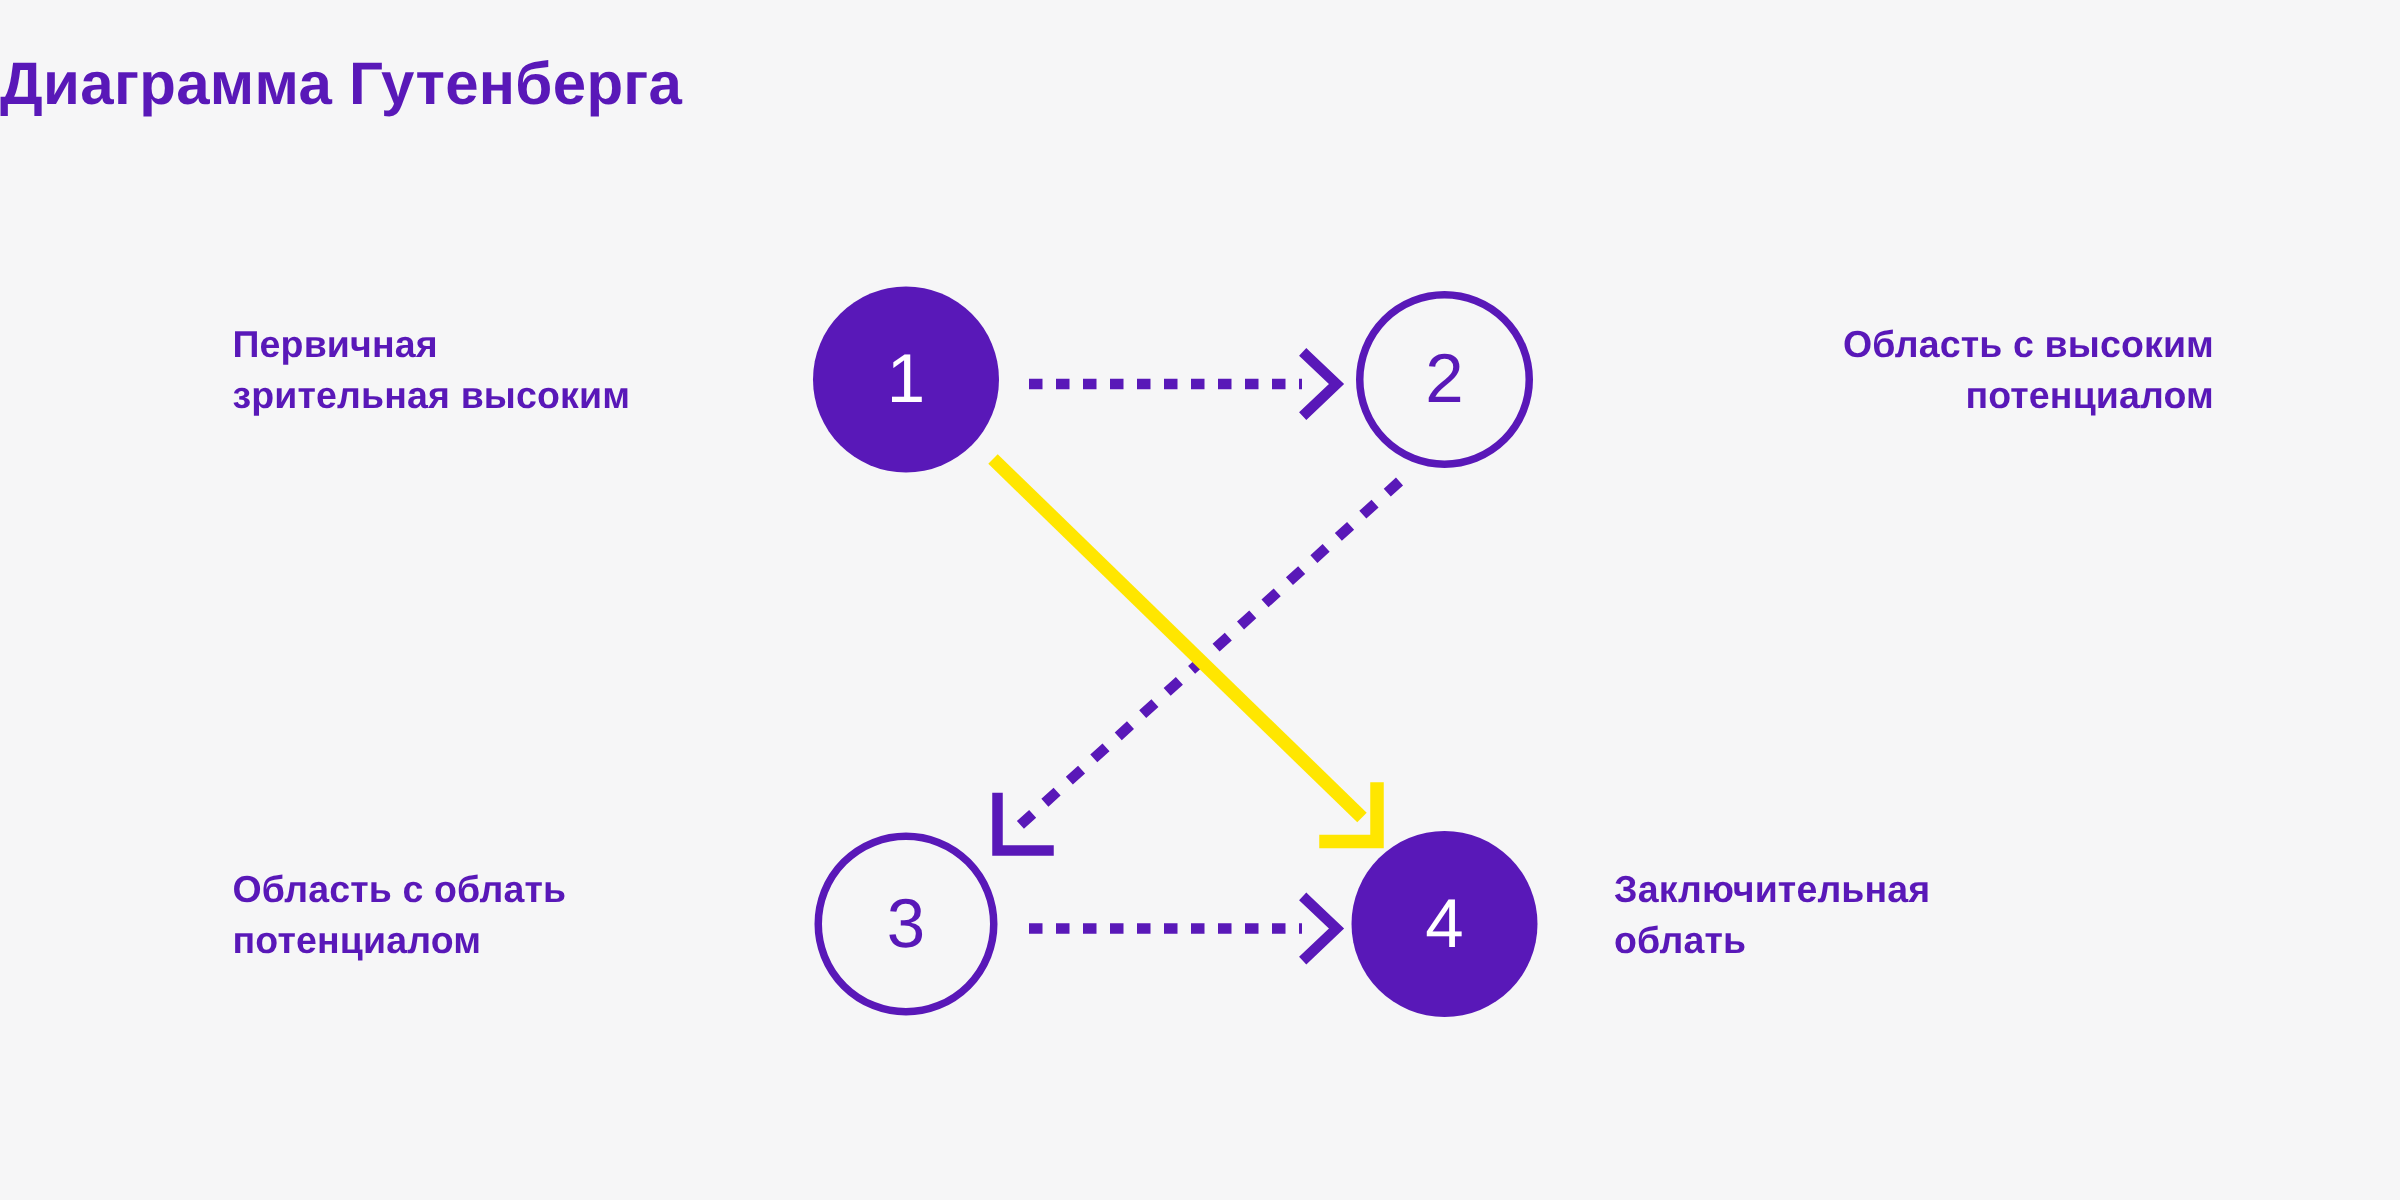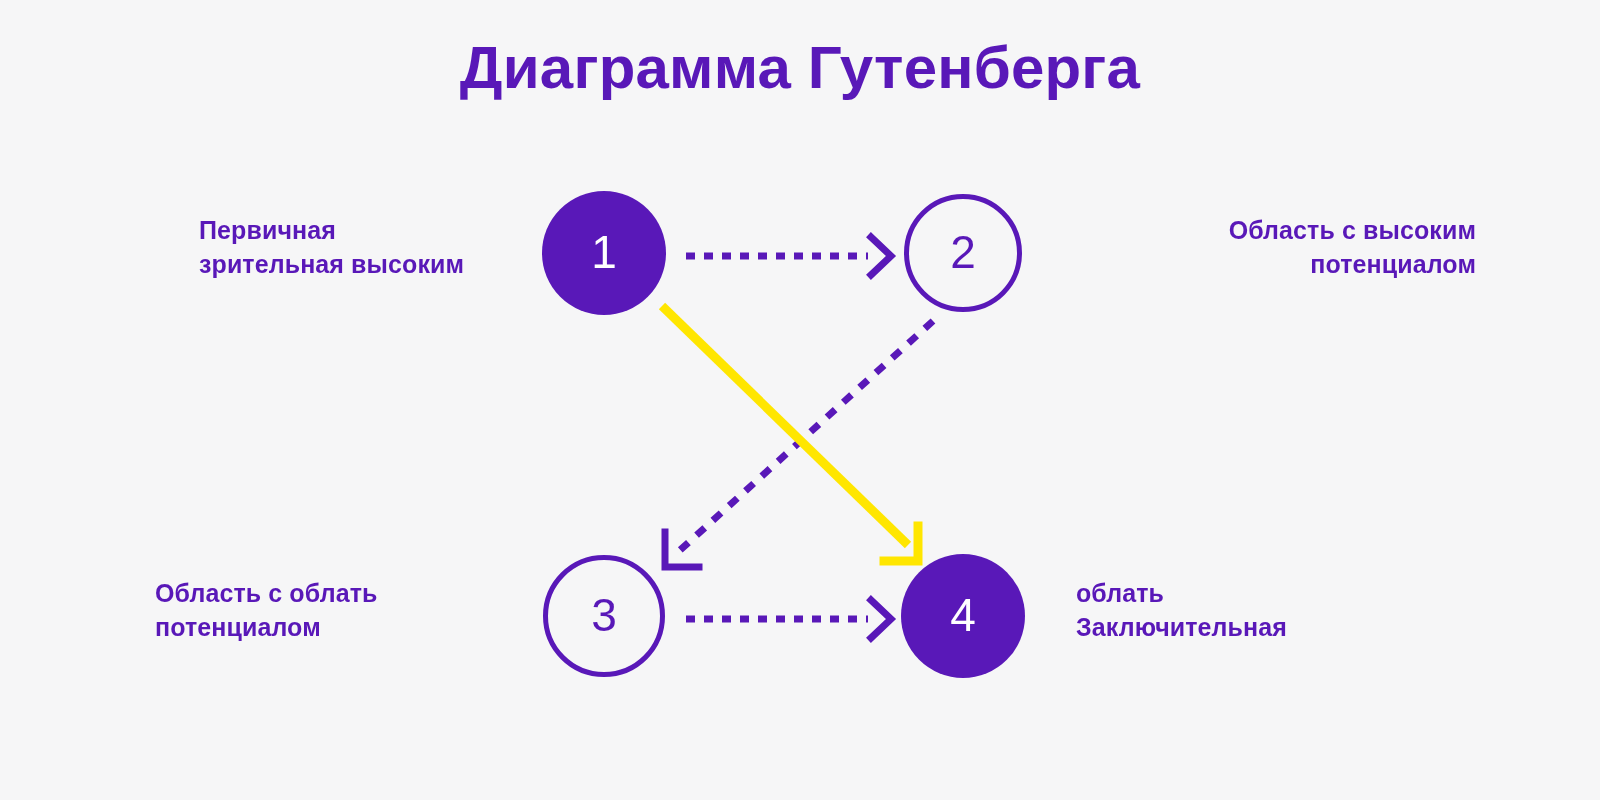--- a/index.html
+++ b/index.html
@@ -19,22 +19,22 @@
     height: 800px;
     background: #f6f6f7;
   }
 
   
   #diagram-title {
     position: absolute;
     left: 0;
     top: 32px;
     width: 1600px;
-    text-align: center;
-    font-size: 60px;
+    text-align: left;
+    font-size: 40px;
     font-weight: bold;
     letter-spacing: 0.2px;
     color: #5918b8;
     line-height: 1.2;
     white-space: nowrap;
   }
 
   
   #edge-layer {
     position: absolute;
@@ -80,21 +80,21 @@
   .side-label {
     position: absolute;
     color: #5918b8;
     font-size: 25px;
     font-weight: bold;
     line-height: 1.35;
     letter-spacing: 0.1px;
   }
   .side-label .line { display: block; white-space: nowrap; }
 
-  #label-1 { left: 155px; top: 214px; width: 360px; text-align: left; margin-left: 44px; }
+  #label-1 { left: 155px; top: 214px; width: 360px; text-align: left; }
   #label-2 { left: 1076px; top: 214px; width: 400px; text-align: right; }
   #label-3 { left: 155px; top: 577px; width: 360px; text-align: left; }
   #label-4 { left: 1076px; top: 577px; width: 400px; text-align: left; }
 </style>
 </head>
 <body>
 
 <div id="stage">
 
   <div id="diagram-title">Диаграмма Гутенберга</div>
@@ -148,17 +148,17 @@
     <span class="line">Область с высоким</span>
     <span class="line">потенциалом</span>
   </div>
 
   <div id="label-3" class="side-label">
     <span class="line">Область с облать</span>
     <span class="line">потенциалом</span>
   </div>
 
   <div id="label-4" class="side-label">
+    <span class="line">Заключительная</span>
     <span class="line">облать</span>
-    <span class="line">Заключительная</span>
   </div>
 
 </div>
 
 </body></html>

